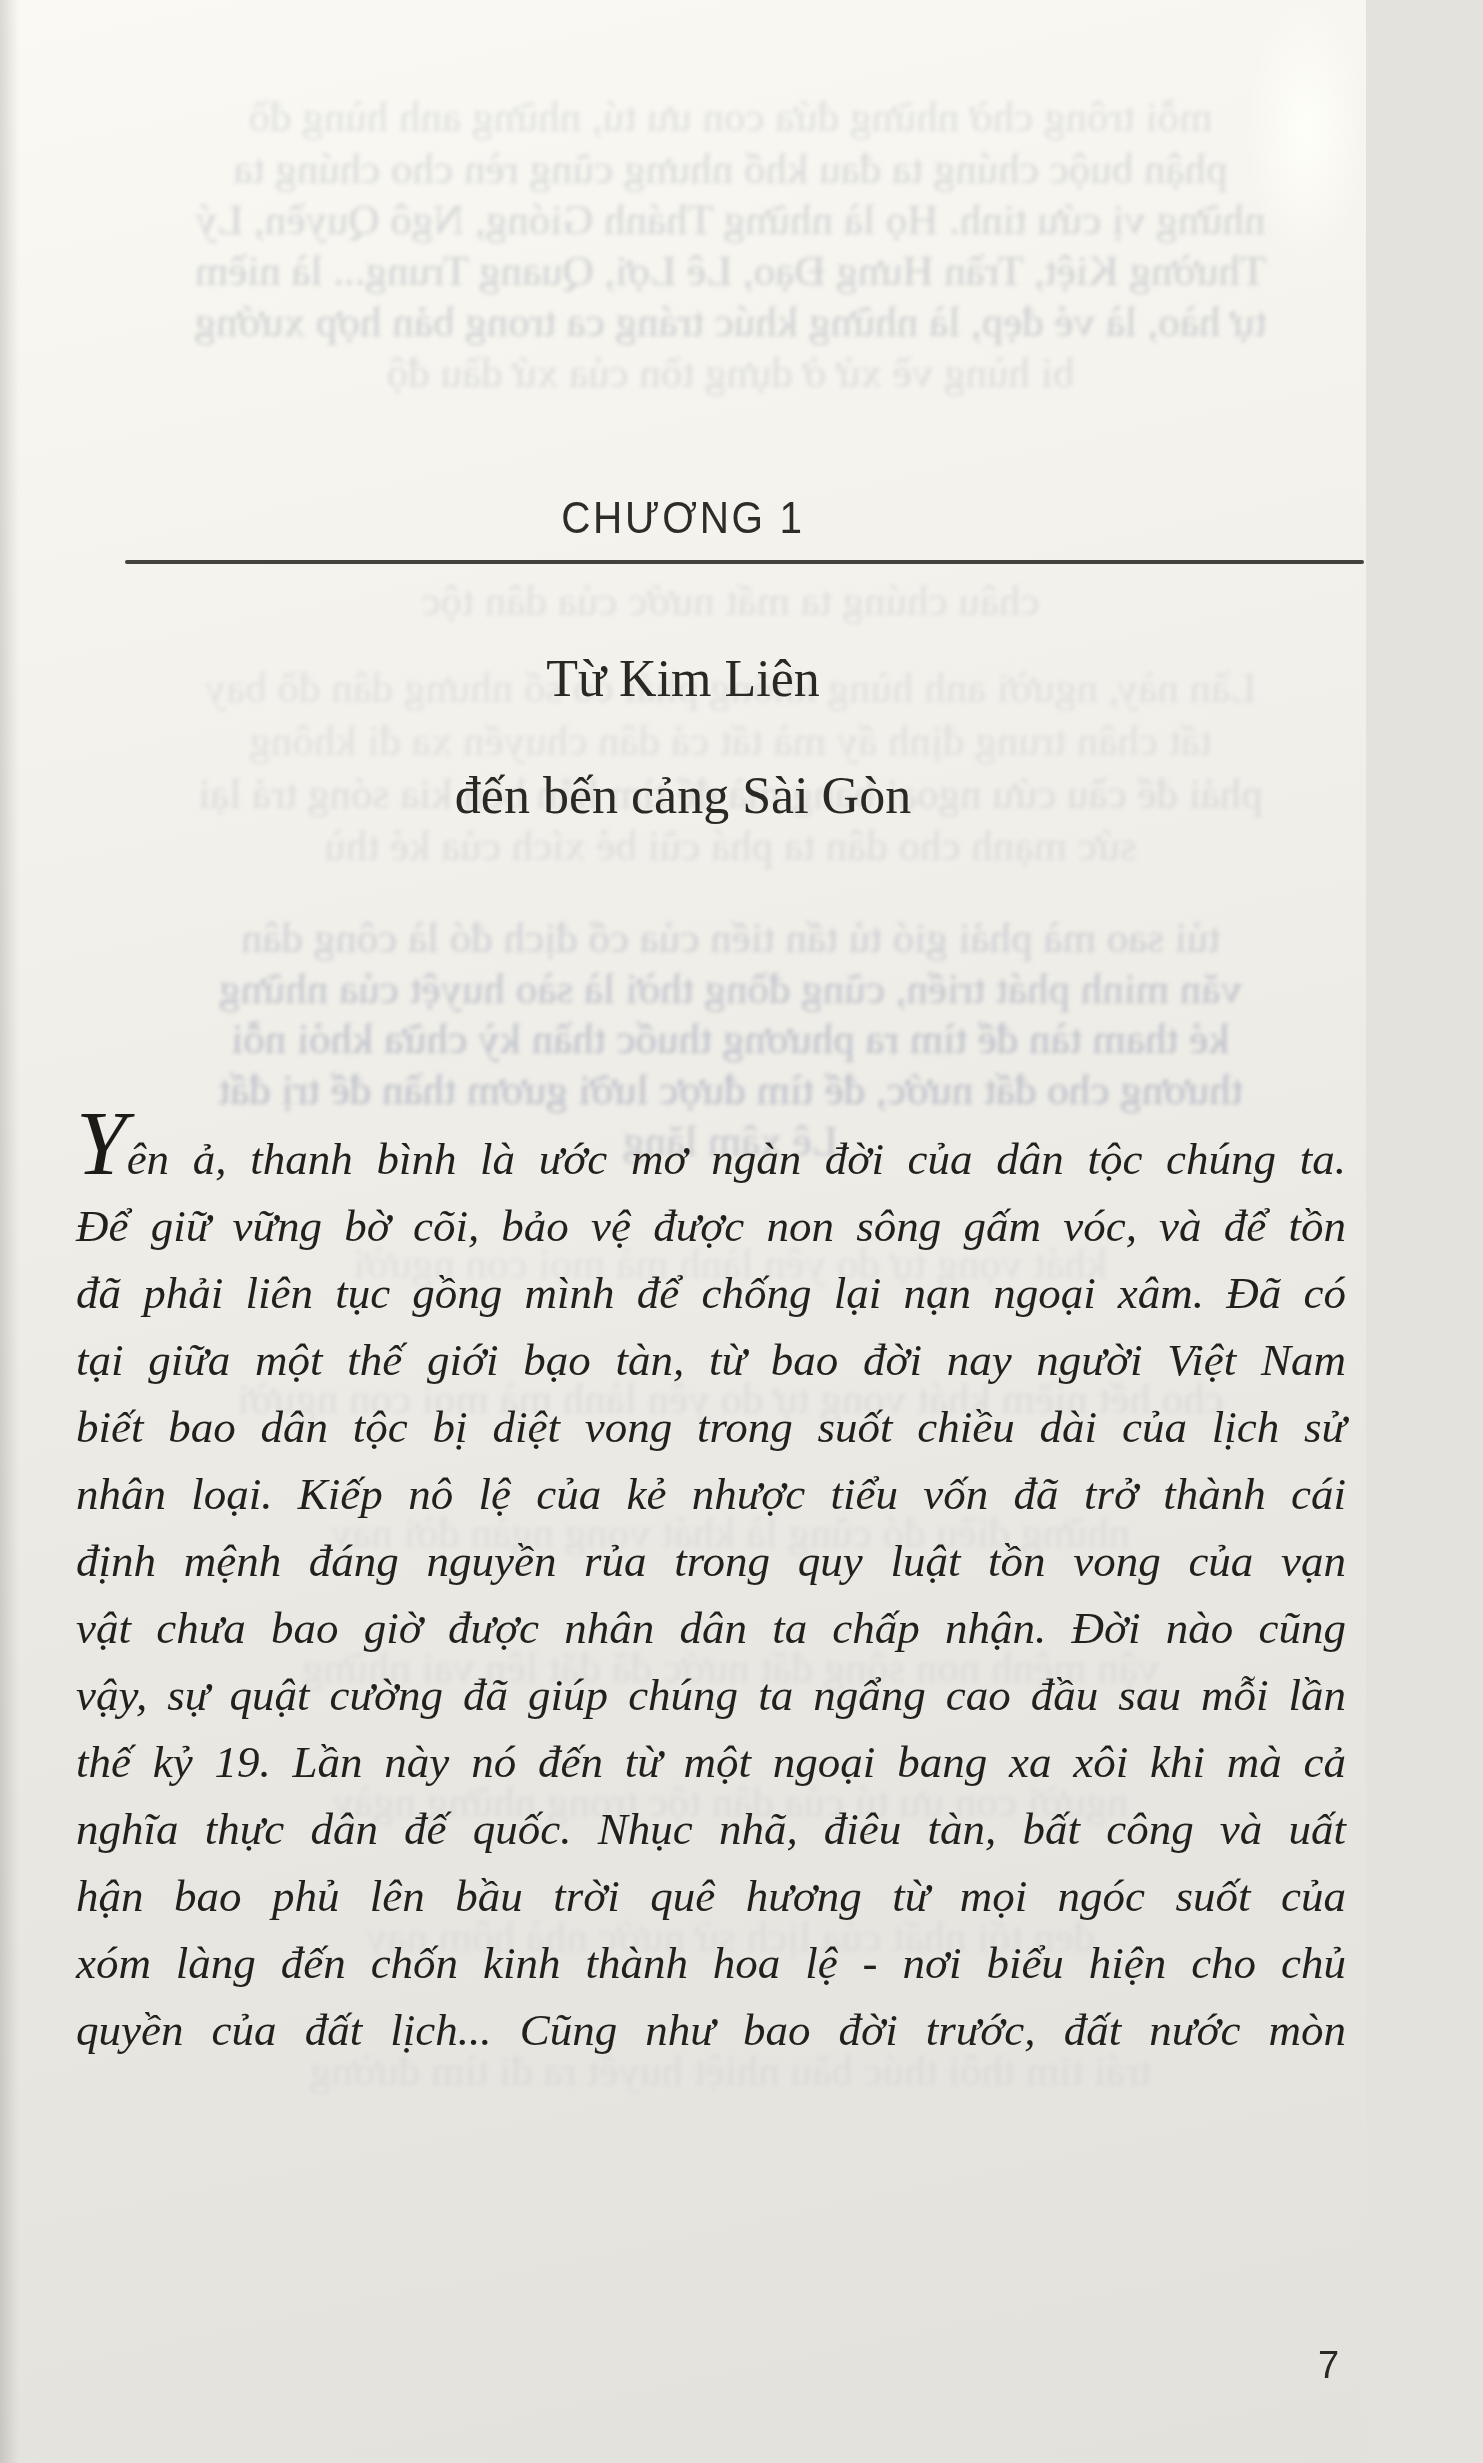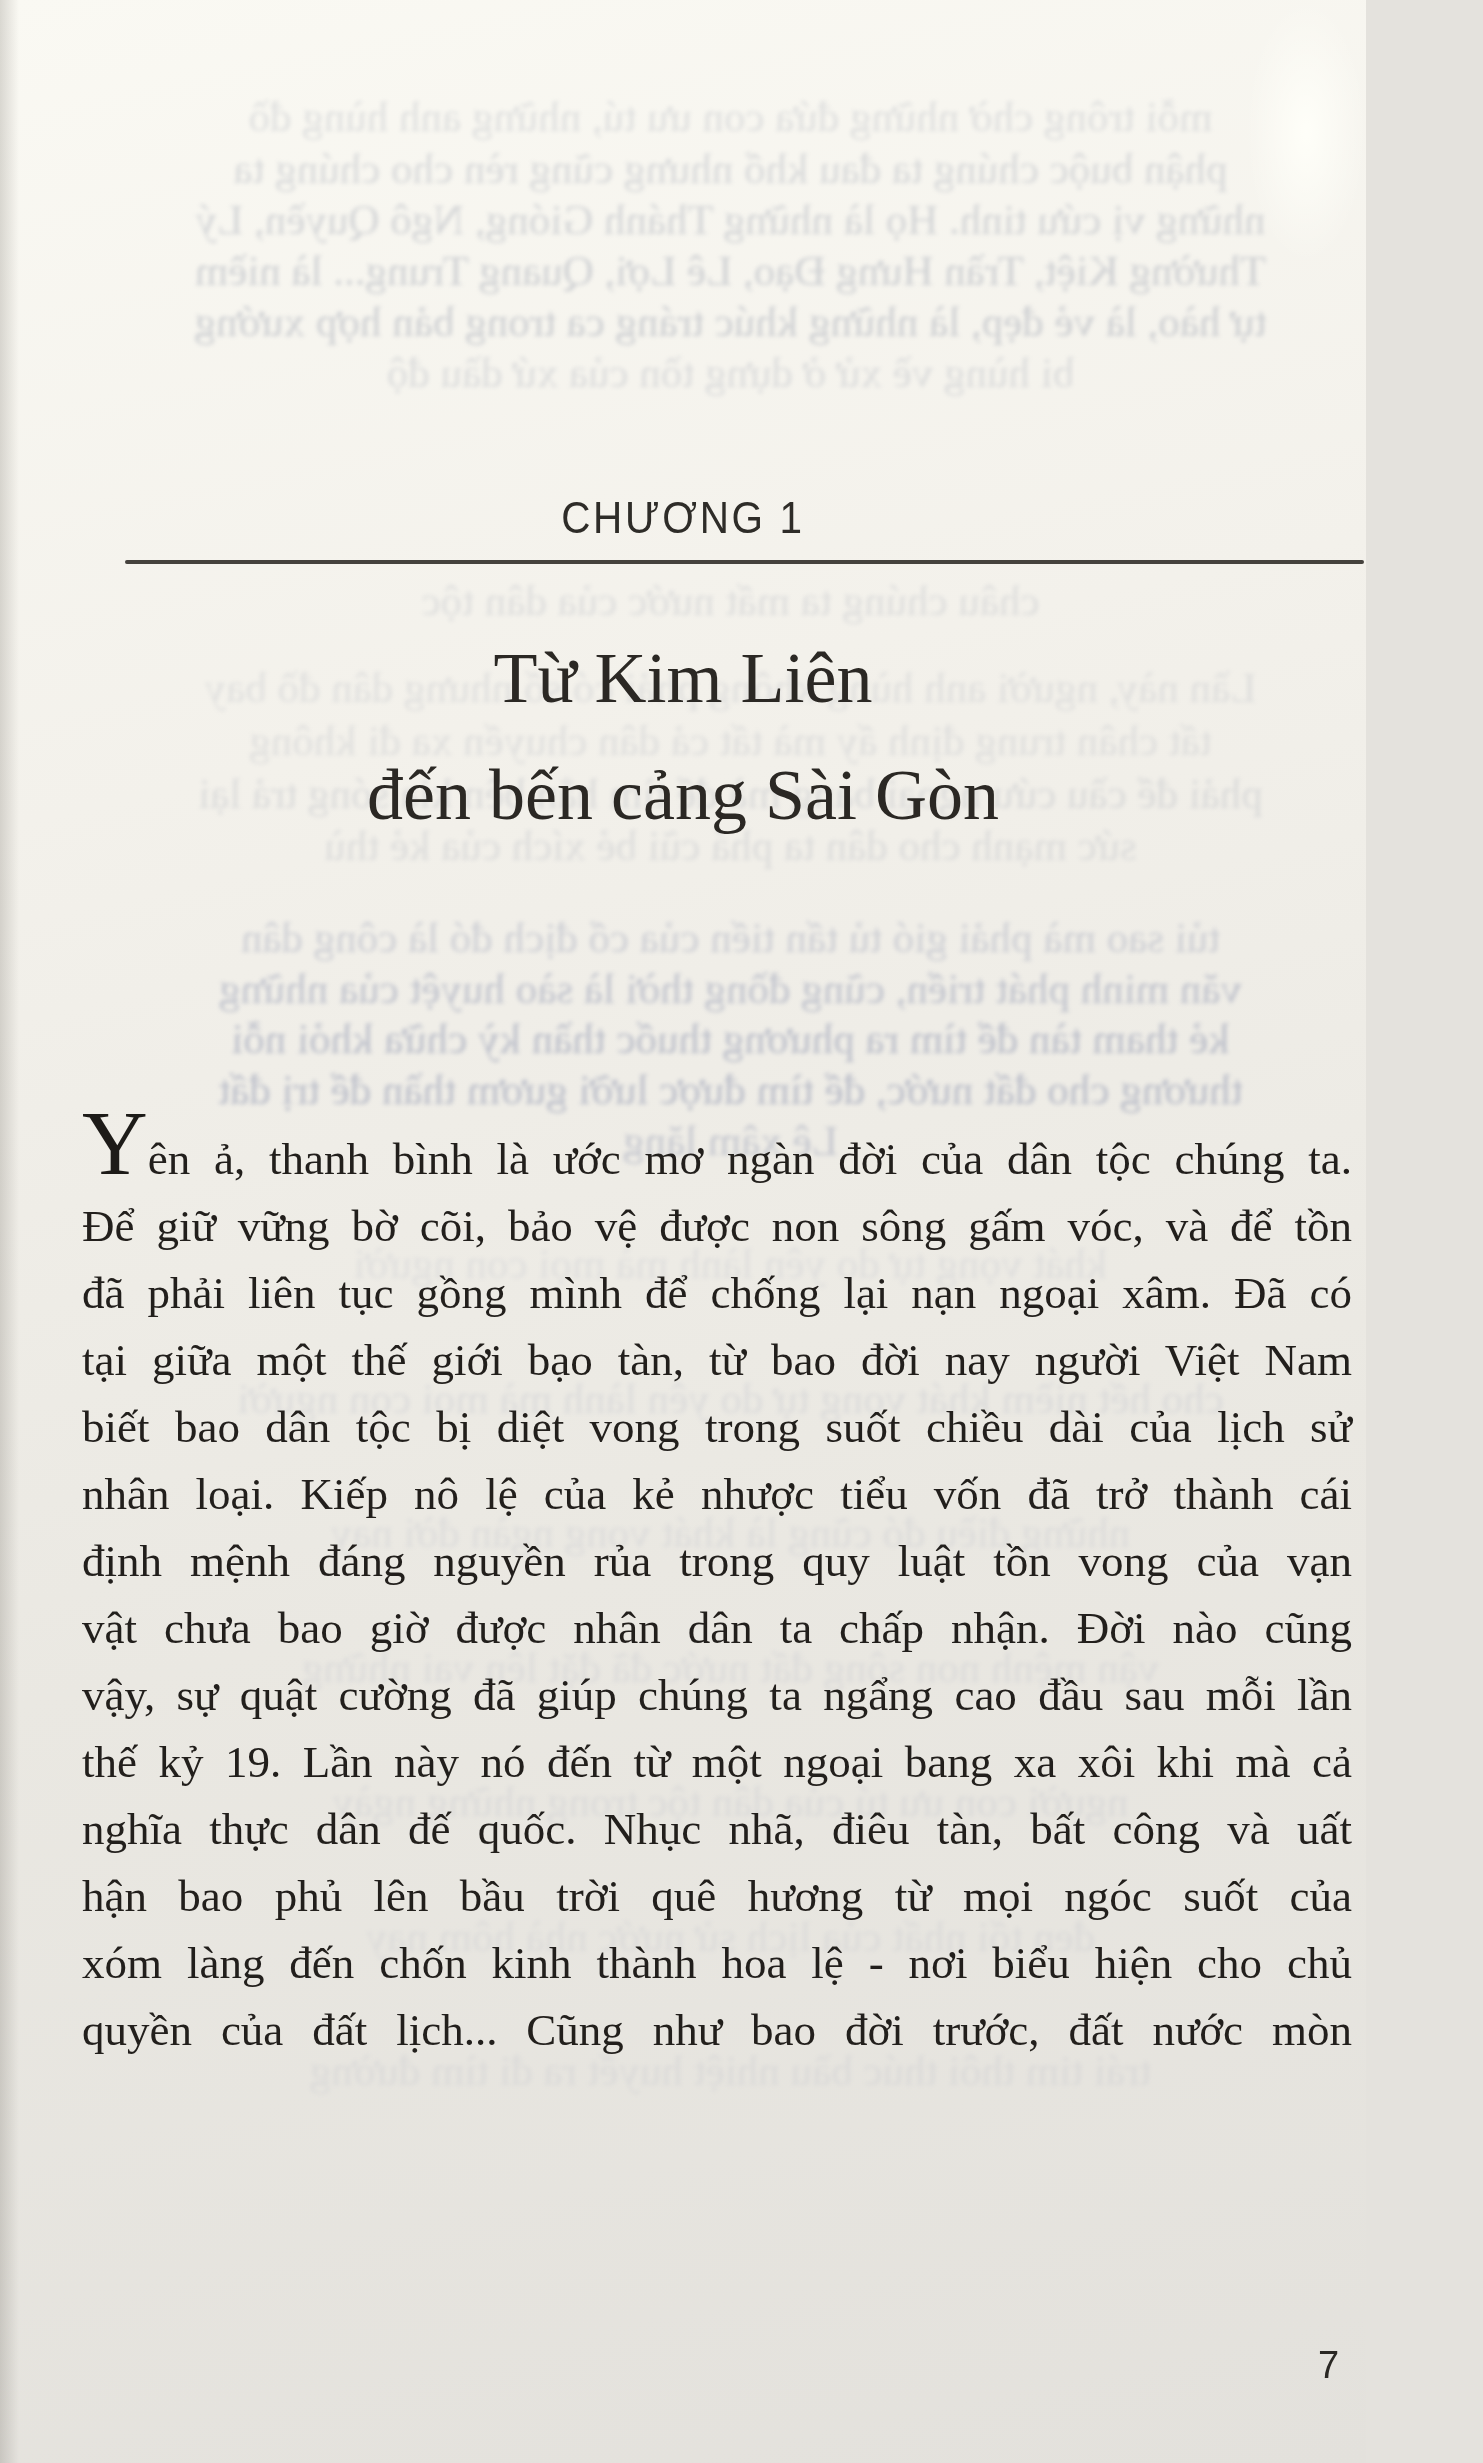--- a/index.html
+++ b/index.html
@@ -35,26 +35,26 @@
     position:absolute;top:496px;left:0;width:100%;text-align:center;
     font-family:"Liberation Sans", sans-serif;font-size:44px;line-height:44px;
     letter-spacing:2.9px;color:#2e2c28;transform:scaleX(0.92);
   }
   .rule{
     position:absolute;top:560px;left:125px;width:1239px;height:3.8px;
     background:#45423d;border-radius:1.9px;
   }
   .title-block{
     position:absolute;top:620px;left:0;width:100%;text-align:center;
-    font-family:"Liberation Serif", serif;font-size:72px;line-height:117px;
+    font-family:"Liberation Serif", serif;font-size:52px;line-height:117px;
     color:#2b2824;
   }
   .body{
-    position:absolute;top:1126px;left:82px;width:1270px;
-    font-size:45px;color:#221f1c;
+    position:absolute;top:1126px;left:76px;width:1270px;
+    font-size:45px;color:#221f1c;font-style:italic;
   }
   .bline{
     height:67px;line-height:67px;
     text-align:justify;text-align-last:justify;
   }
   .dropcap{
     font-size:91px;line-height:0;color:#1d1b18;
   }
   .pagenum{
     position:absolute;top:2344px;left:1318px;

